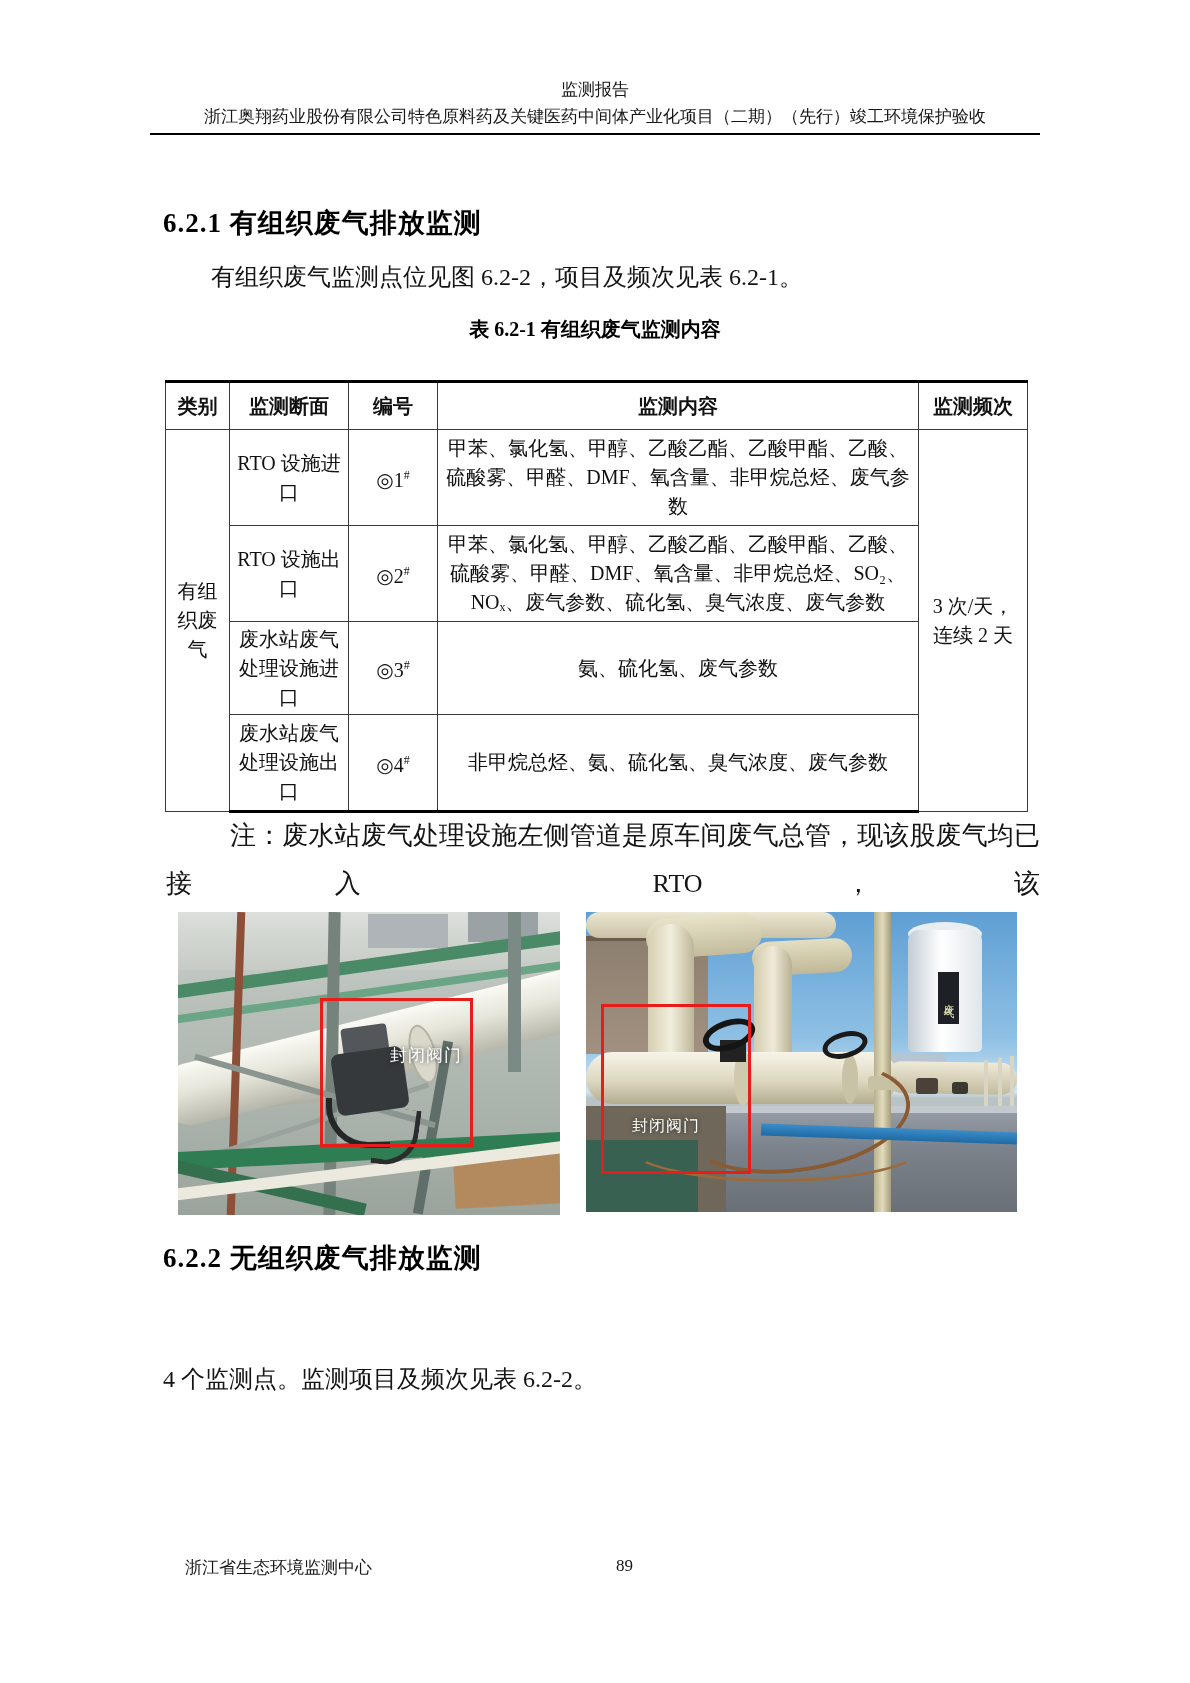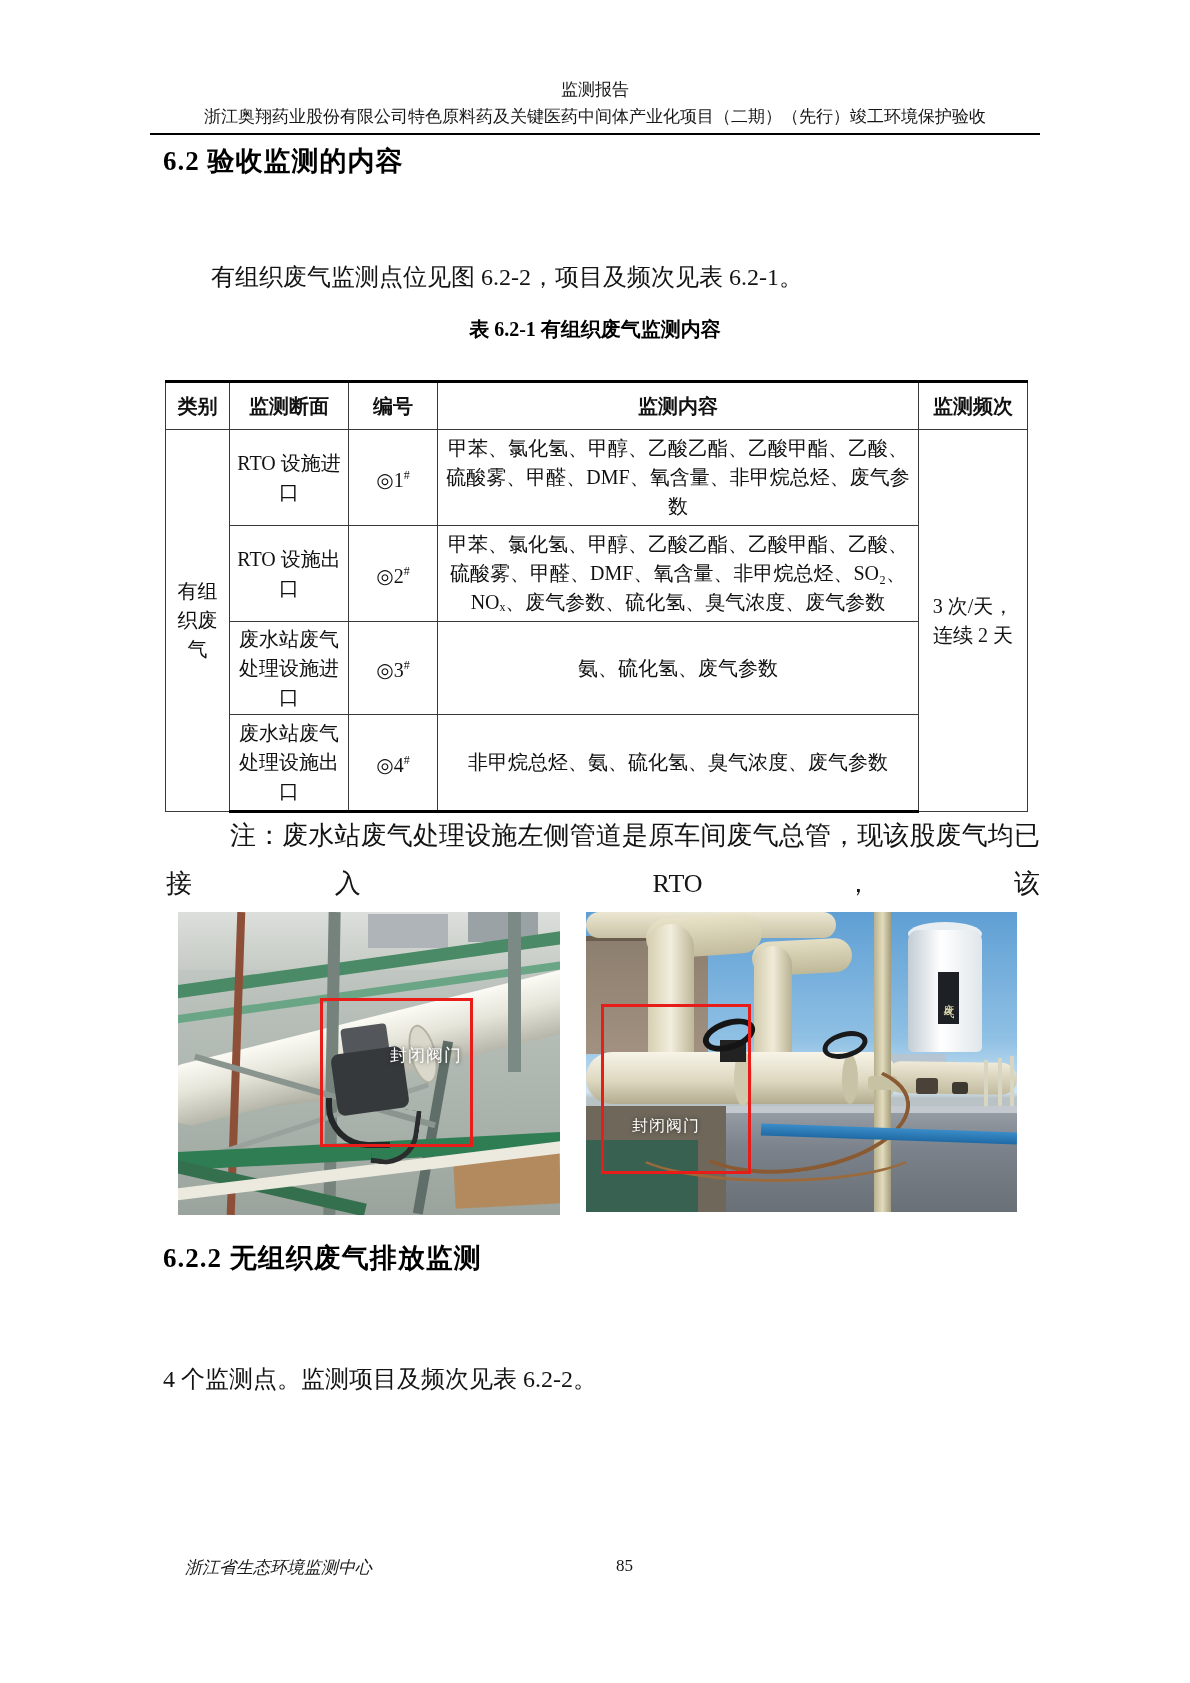--- a/index.html
+++ b/index.html
@@ -48,35 +48,35 @@
   .shape { position:absolute; }
   .redbox { position:absolute; border:3px solid #e81d1a; background:transparent; }
   .plabel { position:absolute; color:#ffffff; font-size:17px; letter-spacing:1px;
             text-shadow:0 0 4px rgba(0,0,0,.65); white-space:nowrap;
             font-family:"Liberation Sans","DejaVu Sans",sans-serif; }
   .tanksign { position:absolute; writing-mode:vertical-rl; color:#e8e3b4; background:#1d2126;
               font-size:11px; letter-spacing:4px; padding:6px 3px 4px 3px; text-align:center;
               font-family:"Liberation Sans","DejaVu Sans",sans-serif; }
 
   .doc-footer { position:absolute; left:150px; top:1556px; width:890px; font-size:17px; color:#161616; }
-  .doc-footer .f-left { position:absolute; left:35px; top:0;font-style:italic; }
+  .doc-footer .f-left { position:absolute; left:35px; top:0; }
   .doc-footer .f-page { position:absolute; left:466px; top:0; }
 </style>
 </head>
 <body>
 
 <div class="page">
 
   <div class="doc-header">
     <div>监测报告</div>
     <div>浙江奥翔药业股份有限公司特色原料药及关键医药中间体产业化项目（二期）（先行）竣工环境保护验收</div>
   </div>
   <div class="header-rule"></div>
 
-  <div class="h-main h62">6.2 验收监测的内容</div>
+  <div class="h-main h621">6.2.1 有组织废气排放监测</div>
   <div class="para p621">有组织废气监测点位见图 6.2-2，项目及频次见表 6.2-1。</div>
 
   <div class="tbl-title">表 6.2-1  有组织废气监测内容</div>
 
   <table class="montable">
     <colgroup>
       <col style="width:64px">
         <col style="width:119px">
         <col style="width:89px">
       <col style="width:481px">
@@ -181,16 +181,16 @@
     <div class="shape" style="left:424px;top:144px;width:4px;height:50px;background:#d8d5c2;"></div>
     <div class="redbox" style="left:15px;top:92px;width:150px;height:170px;"></div>
     <div class="plabel" style="left:46px;top:204px;font-size:16px;">封闭阀门</div>
   </div>
 
   <div class="h-main h622">6.2.2 无组织废气排放监测</div>
   <div class="para p622b">4 个监测点。监测项目及频次见表 6.2-2。</div>
 
   <div class="doc-footer">
     <span class="f-left">浙江省生态环境监测中心</span>
-    <span class="f-page">85</span>
+    <span class="f-page">89</span>
   </div>
 
 </div>
 
 </body></html>

